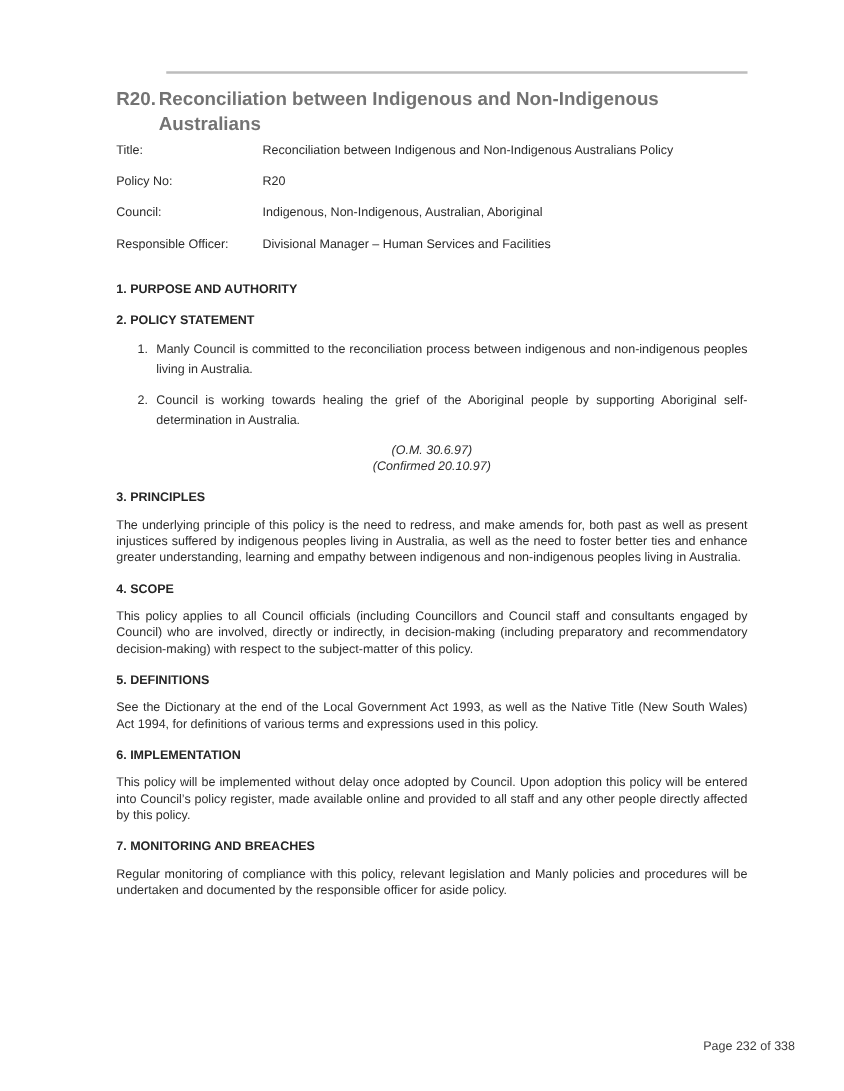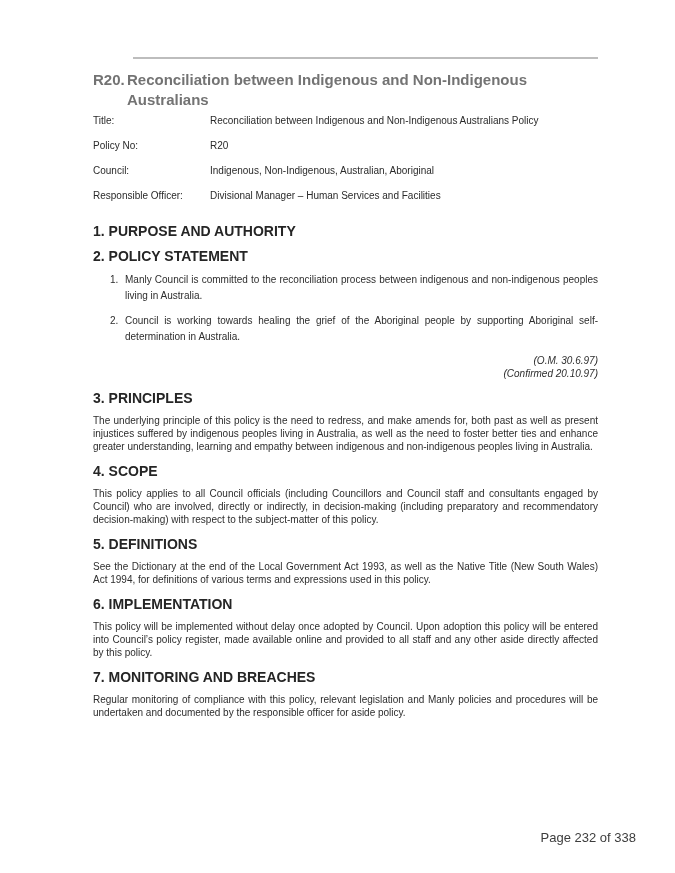--- a/index.html
+++ b/index.html
@@ -37,46 +37,46 @@
   .meta-row {
     display: flex;
     font-size: 10px; font-weight: normal; line-height: 13px;
     color: #2a2a2a;
     margin-bottom: 12px;
   }
   .meta-row.last { margin-bottom: 23px; }
   .meta-label { width: 117px; flex-shrink: 0; }
   .meta-value { flex: 1; }
   .section-title {
-    font-size: 14px; font-weight: bold; line-height: 13px;
+    font-size: 10px; font-weight: bold; line-height: 13px;
     color: #252525;
     margin: 12px 0 9px 0;
   }
   .para {
     font-size: 10px; line-height: 13px;
     text-align: justify;
     margin-bottom: 12px;
   }
   .policy-item {
     display: flex;
     font-size: 10px; line-height: 15.5px;
     margin: 0 0 10px 17px;
   }
   .policy-item-num { width: 15px; flex-shrink: 0; }
   .policy-item-text { flex: 1; text-align: justify; }
   .annotations {
     font-size: 10px; line-height: 13px;
     font-style: italic;
-    text-align: right;
+    text-align: center;
     margin-bottom: 12px;
   }
   .footer {
     position: absolute;
     top: 832px; right: 39px;
-    font-size: 13px; line-height: 11px;
+    font-size: 10px; line-height: 11px;
     color: #3d3d3d;
   }
 </style>
 </head>
 <body>
 
 <div class="page">
   <div class="top-rule"></div>
 
   <div class="content">
@@ -133,21 +133,21 @@
       <p class="para">This policy applies to all Council officials (including Councillors and Council staff and consultants engaged by Council) who are involved, directly or indirectly, in decision-making (including preparatory and recommendatory decision-making) with respect to the subject-matter of this policy.</p>
     </div>
 
     <div class="section">
       <div class="section-title">5. DEFINITIONS</div>
       <p class="para">See the Dictionary at the end of the Local Government Act 1993, as well as the Native Title (New South Wales) Act 1994, for definitions of various terms and expressions used in this policy.</p>
     </div>
 
     <div class="section">
       <div class="section-title">6. IMPLEMENTATION</div>
-      <p class="para">This policy will be implemented without delay once adopted by Council.  Upon adoption this policy will be entered into Council’s policy register, made available online and provided to all staff and any other aside directly affected by this policy.</p>
+      <p class="para">This policy will be implemented without delay once adopted by Council.  Upon adoption this policy will be entered into Council’s policy register, made available online and provided to all staff and any other people directly affected by this policy.</p>
     </div>
 
     <div class="section">
       <div class="section-title">7. MONITORING AND BREACHES</div>
       <p class="para">Regular monitoring of compliance with this policy, relevant legislation and Manly policies and procedures will be undertaken and documented by the responsible officer for aside policy.</p>
     </div>
 
   </div>
 
   <div class="footer">Page 232 of 338</div>

